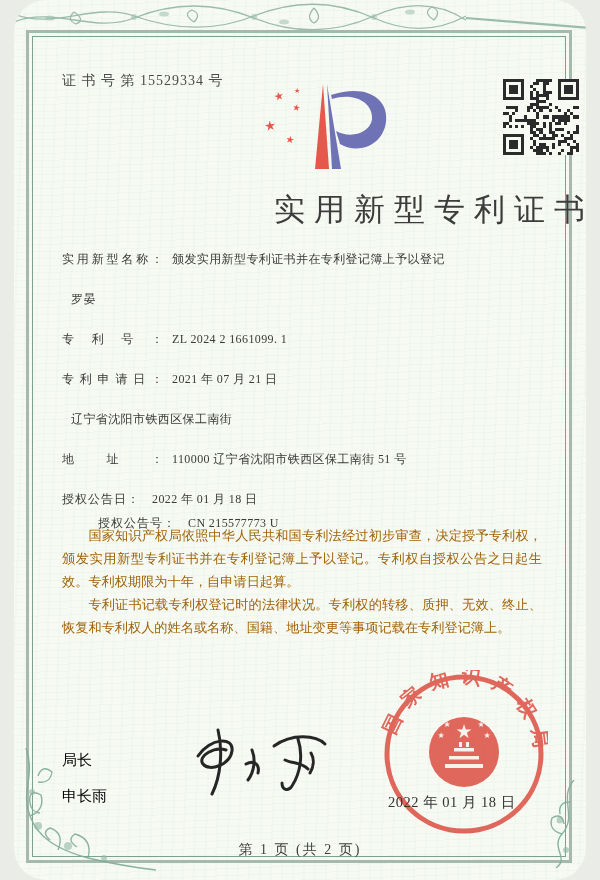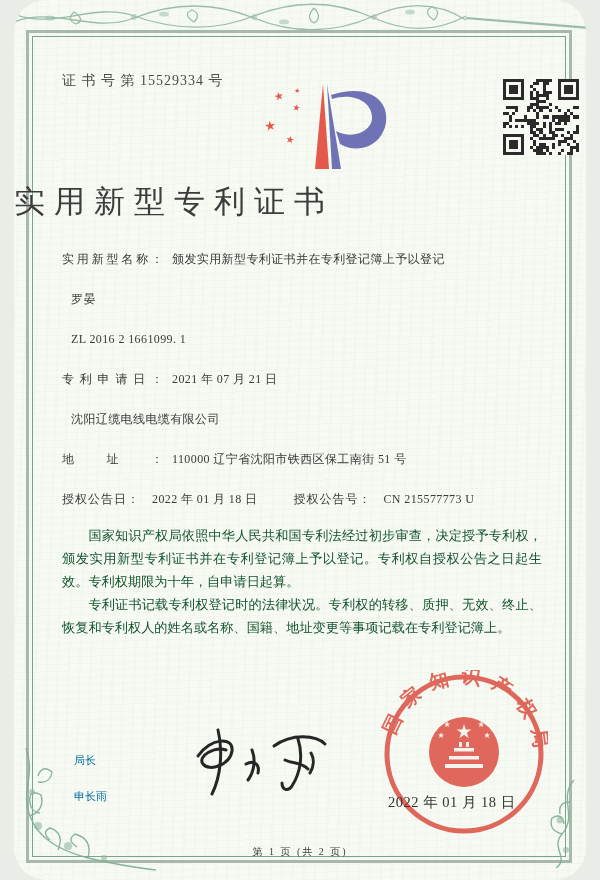--- a/index.html
+++ b/index.html
@@ -18,39 +18,39 @@
   }
   .border-a{position:absolute; left:12px; top:30px; right:14px; bottom:17px;
     border:3px solid #a6b9ac; pointer-events:none;}
   .border-b{position:absolute; inset:3px; border:1px solid #7aa28c;}
   .lace-top{position:absolute; left:0; top:0; width:600px; height:36px;}
   .flourish-bl{position:absolute; left:2px; top:748px;}
   .flourish-br{position:absolute; right:4px; bottom:12px;}
   .cert-no{position:absolute; left:48px; top:72px; font-size:14px; color:#4a4a4a; letter-spacing:1px;}
   .logo{position:absolute; left:231px; top:79px;}
   .qr{position:absolute; left:489px; top:79px;}
-  .title{position:absolute; left:0; top:181px; width:100%; text-align:left;
-    font-size:31px; letter-spacing:9px; font-weight:500; color:#3c3c3c; margin:0;}
+  .title{position:absolute; left:0; top:181px; width:100%; text-align:right;
+    font-size:31px; letter-spacing:9px; font-weight:500; color:#3c3c3c; margin:8px;}
   .fields{position:absolute; left:48px; right:44px; top:247px; font-size:12px;}
   .frow{display:flex; line-height:24px; margin-bottom:16px; white-space:nowrap;}
   .flabel{display:inline-block; width:101px; text-align:justify; text-align-last:justify; flex:0 0 101px;}
   .fvalue{margin-left:9px; letter-spacing:.4px;}
-  .grant-row{display:flex; line-height:24px; white-space:nowrap;}
+  .grant-row{display:flex; line-height:24px; white-space:nowrap;flex-direction:column;}
   .grant-pair2{margin-left:36px;}
   .glabel{letter-spacing:1px;}
   .paras{position:absolute; left:48px; right:44px; top:524px;
-    font-size:13.2px; line-height:23px; color:#14532d; text-align:justify;}
+    font-size:13.2px; line-height:23px; color:#a16207; text-align:justify;}
   .paras p{margin:0; text-indent:2em;}
-  .signer{position:absolute; left:60px; top:742px; font-size:11px; line-height:36px; color:#0369a1;}
+  .signer{position:absolute; left:48px; top:742px; font-size:15px; line-height:36px; color:#000000;}
   .sig-svg{position:absolute; left:168px; top:720px;}
   .seal{position:absolute; left:366px; top:670px; z-index:3;}
   .seal-date{position:absolute; left:374px; top:793px; z-index:5;
     font-size:14.5px; color:#333; letter-spacing:.5px; font-weight:500;}
   .footer{position:absolute; left:0; bottom:21px; width:100%; text-align:center;
-    font-size:10px; color:#3d3d3d; letter-spacing:2px;}
+    font-size:14px; color:#3d3d3d; letter-spacing:2px;}
 </style>
 </head>
 <body>
 
 <div class="page">
 
   <svg class="lace-top" viewBox="0 0 600 36" aria-hidden="true">
     <g stroke="#8ab29b" fill="none" stroke-width="1.3" opacity="0.85">
       <path d="M0,22 C40,6 80,34 120,18 S200,2 240,18 S320,34 360,16 S430,6 452,20"></path>
       <path d="M0,14 C40,30 80,2 120,16 S200,32 240,16 S320,0 360,18 S430,28 452,16"></path>
@@ -317,28 +317,29 @@
 
   <div class="fields">
     <div class="frow">
       <span class="flabel">实用新型名称：</span>
       <span class="fvalue">颁发实用新型专利证书并在专利登记簿上予以登记</span>
     </div>
     <div class="frow">
       <span class="fvalue">罗晏</span>
     </div>
     <div class="frow">
-      <span class="fvalue">ZL 2016 2 1661099. 1</span>
+      <span class="flabel">专利号：</span>
+      <span class="fvalue">ZL 2024 2 1661099. 1</span>
     </div>
     <div class="frow">
       <span class="flabel">专利申请日：</span>
       <span class="fvalue">2021 年 07 月 21 日</span>
     </div>
     <div class="frow">
-      <span class="fvalue">沈阳辽缆电线电缆有限公司</span>
+      <span class="fvalue">辽宁省沈阳市铁西区保工南街</span>
     </div>
     <div class="frow">
       <span class="flabel">地址：</span>
       <span class="fvalue">110000  辽宁省沈阳市铁西区保工南街 51 号</span>
     </div>
     <div class="grant-row">
       <span>
         <span class="glabel">授权公告日：</span>
         <span class="fvalue">2022 年 01 月 18 日</span>
       </span>

